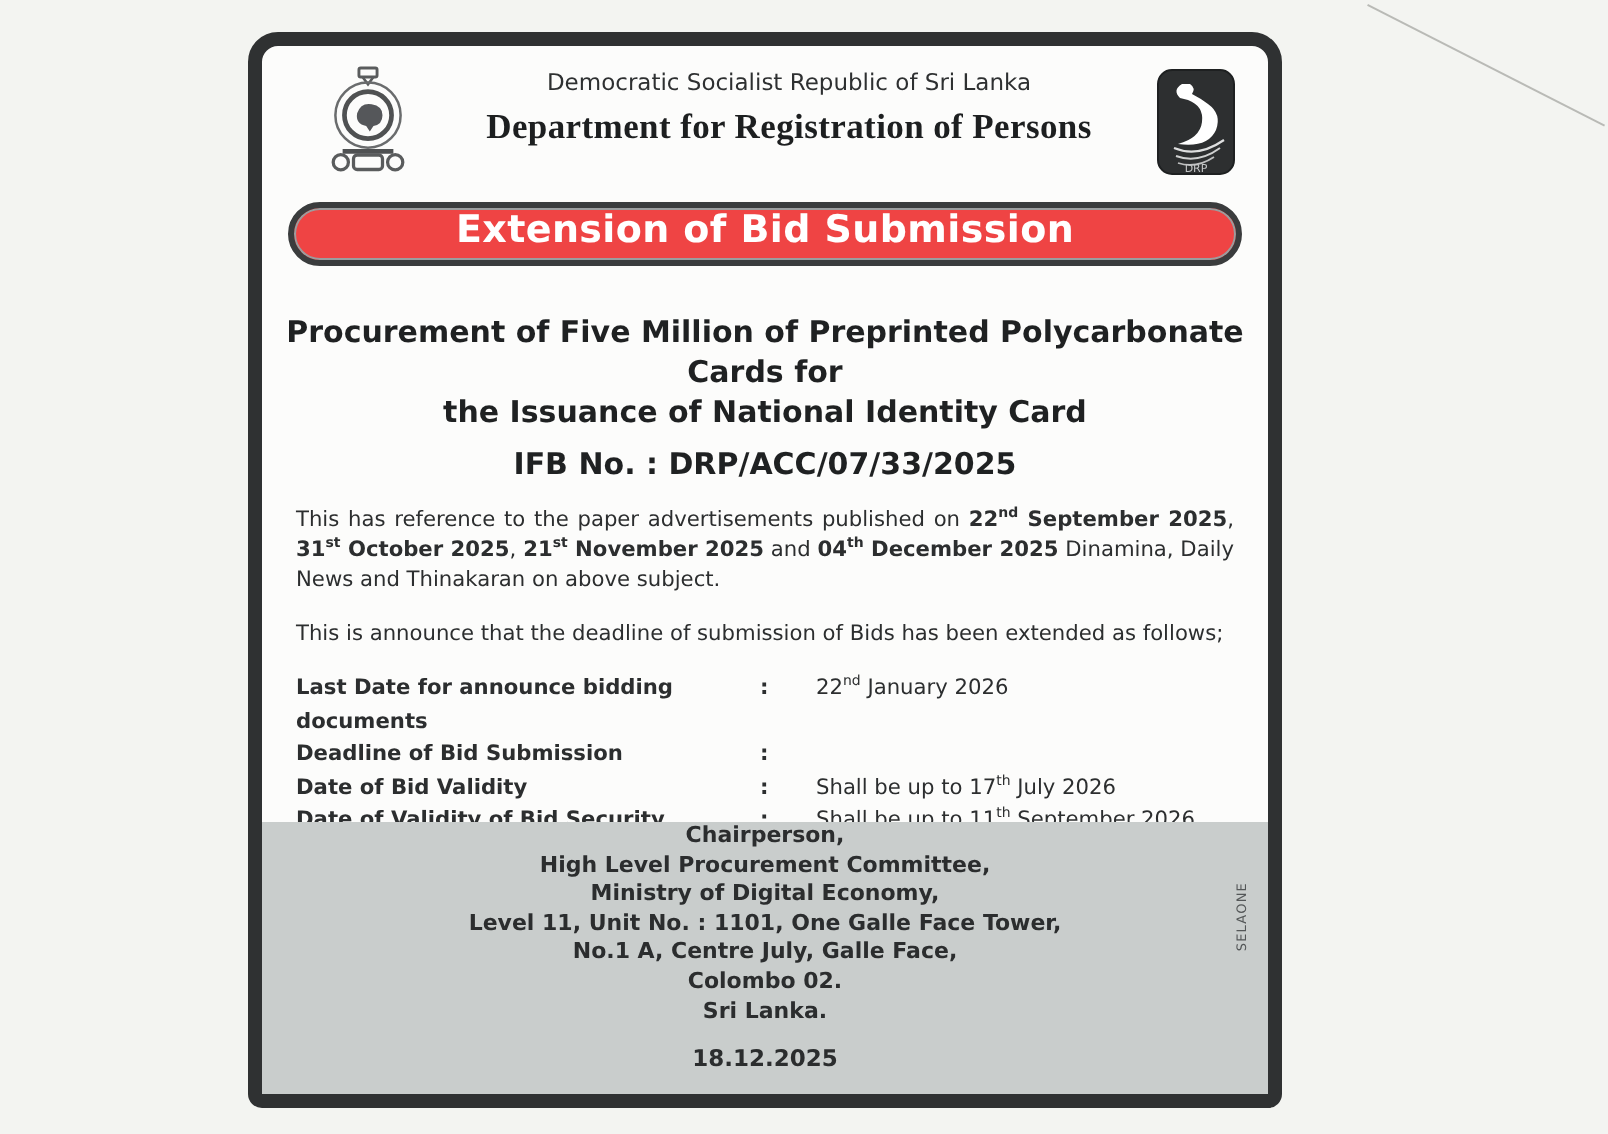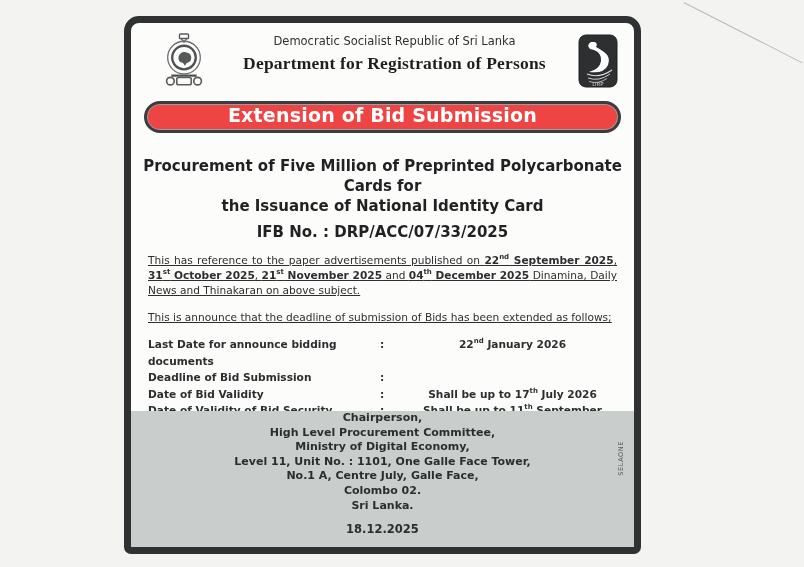--- a/index.html
+++ b/index.html
@@ -53,32 +53,32 @@
   }
   .banner span{
     color:#ffffff;font-weight:700;font-size:19px;letter-spacing:.2px;
   }
 
   
   .title{margin-top:23px;text-align:center;font-weight:700;font-size:15px;line-height:20px;color:#1f2122;}
   .ifb{margin-top:7px;text-align:center;font-weight:700;font-size:15px;color:#1f2122;}
 
   
-  .para{margin:12px 17px 0;font-size:10.6px;line-height:15px;color:#2c2e2f;text-decoration:underline;}
+  .para{margin:12px 17px 0;font-size:10.6px;line-height:15px;color:#2c2e2f;}
   .justify{text-align:justify;}
   .bold{font-weight:700;}
   .b{font-weight:700;}
   sup{font-size:66%;line-height:0;vertical-align:super;}
 
   
   .schedule{margin:11px 17px 0;}
   .srow{display:grid;grid-template-columns:218px 42px 1fr;font-size:10.6px;line-height:16.5px;}
   .srow .lbl{font-weight:700;}
   .srow .sep{font-weight:700;text-align:left;padding-left:14px;}
-  .srow .val{font-weight:700;text-align:center;}
+  .srow .val{font-weight:400;}
 
   
   .footer{
     position:absolute;left:0;right:0;bottom:0;height:136px;
     background:#c9cdcc;
     text-align:center;
     box-sizing:border-box;
   }
   .fline{font-weight:700;font-size:11px;line-height:14.6px;color:#2b2d2e;}
   .fdate{font-weight:700;font-size:11.5px;margin-top:9px;color:#2b2d2e;}

